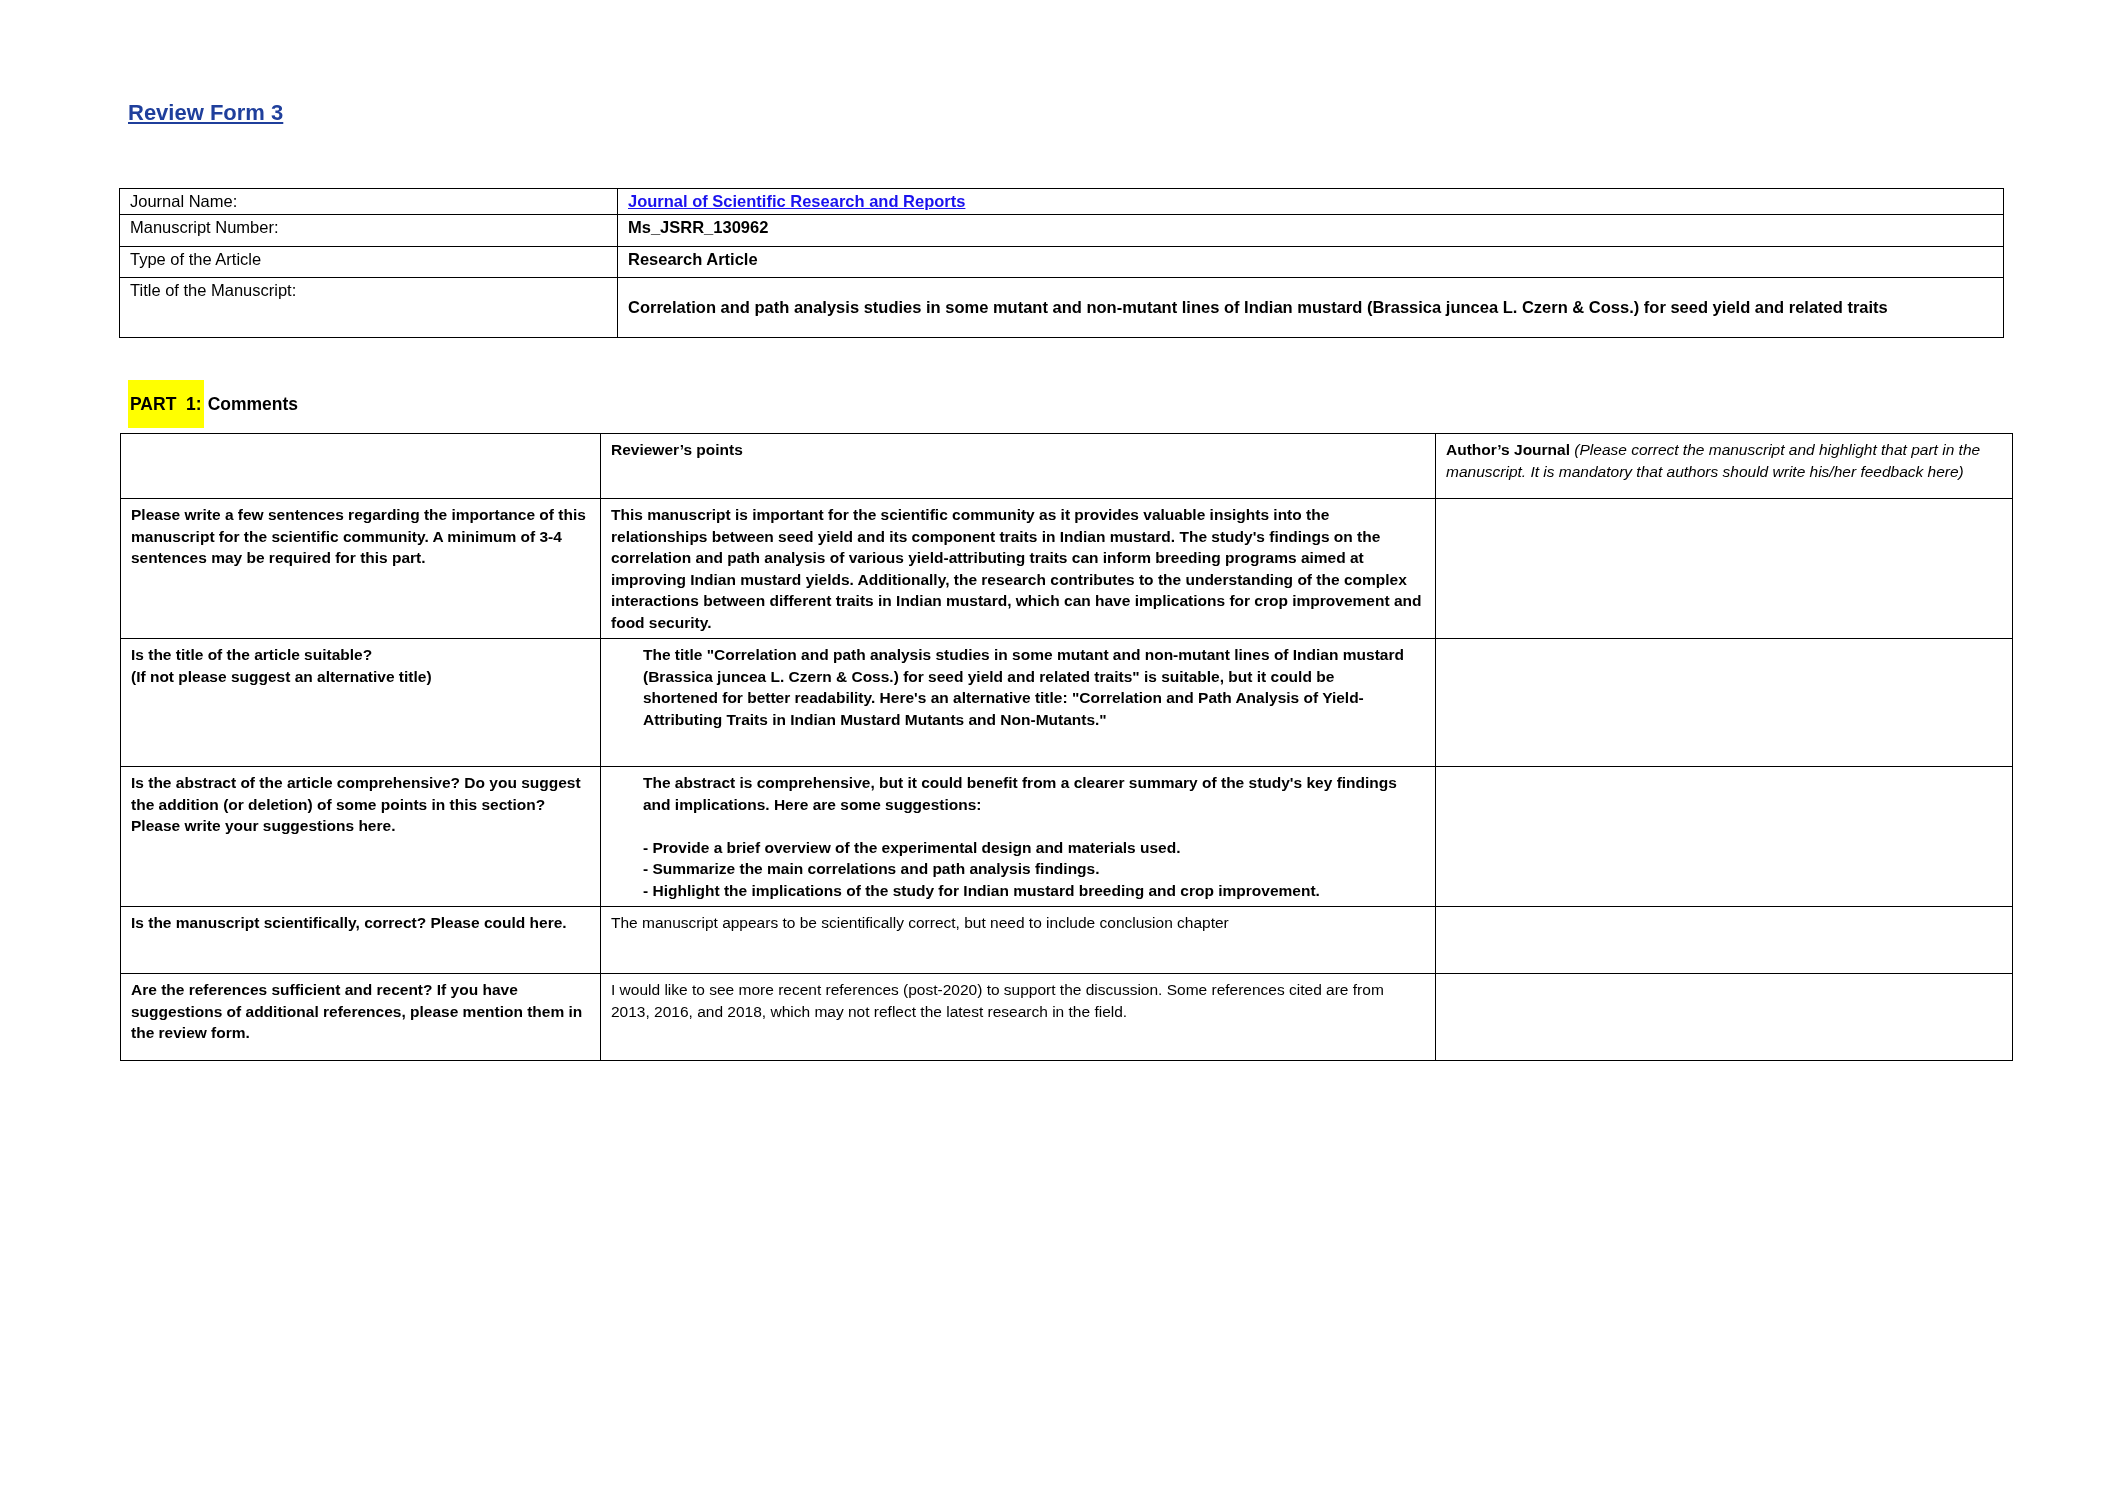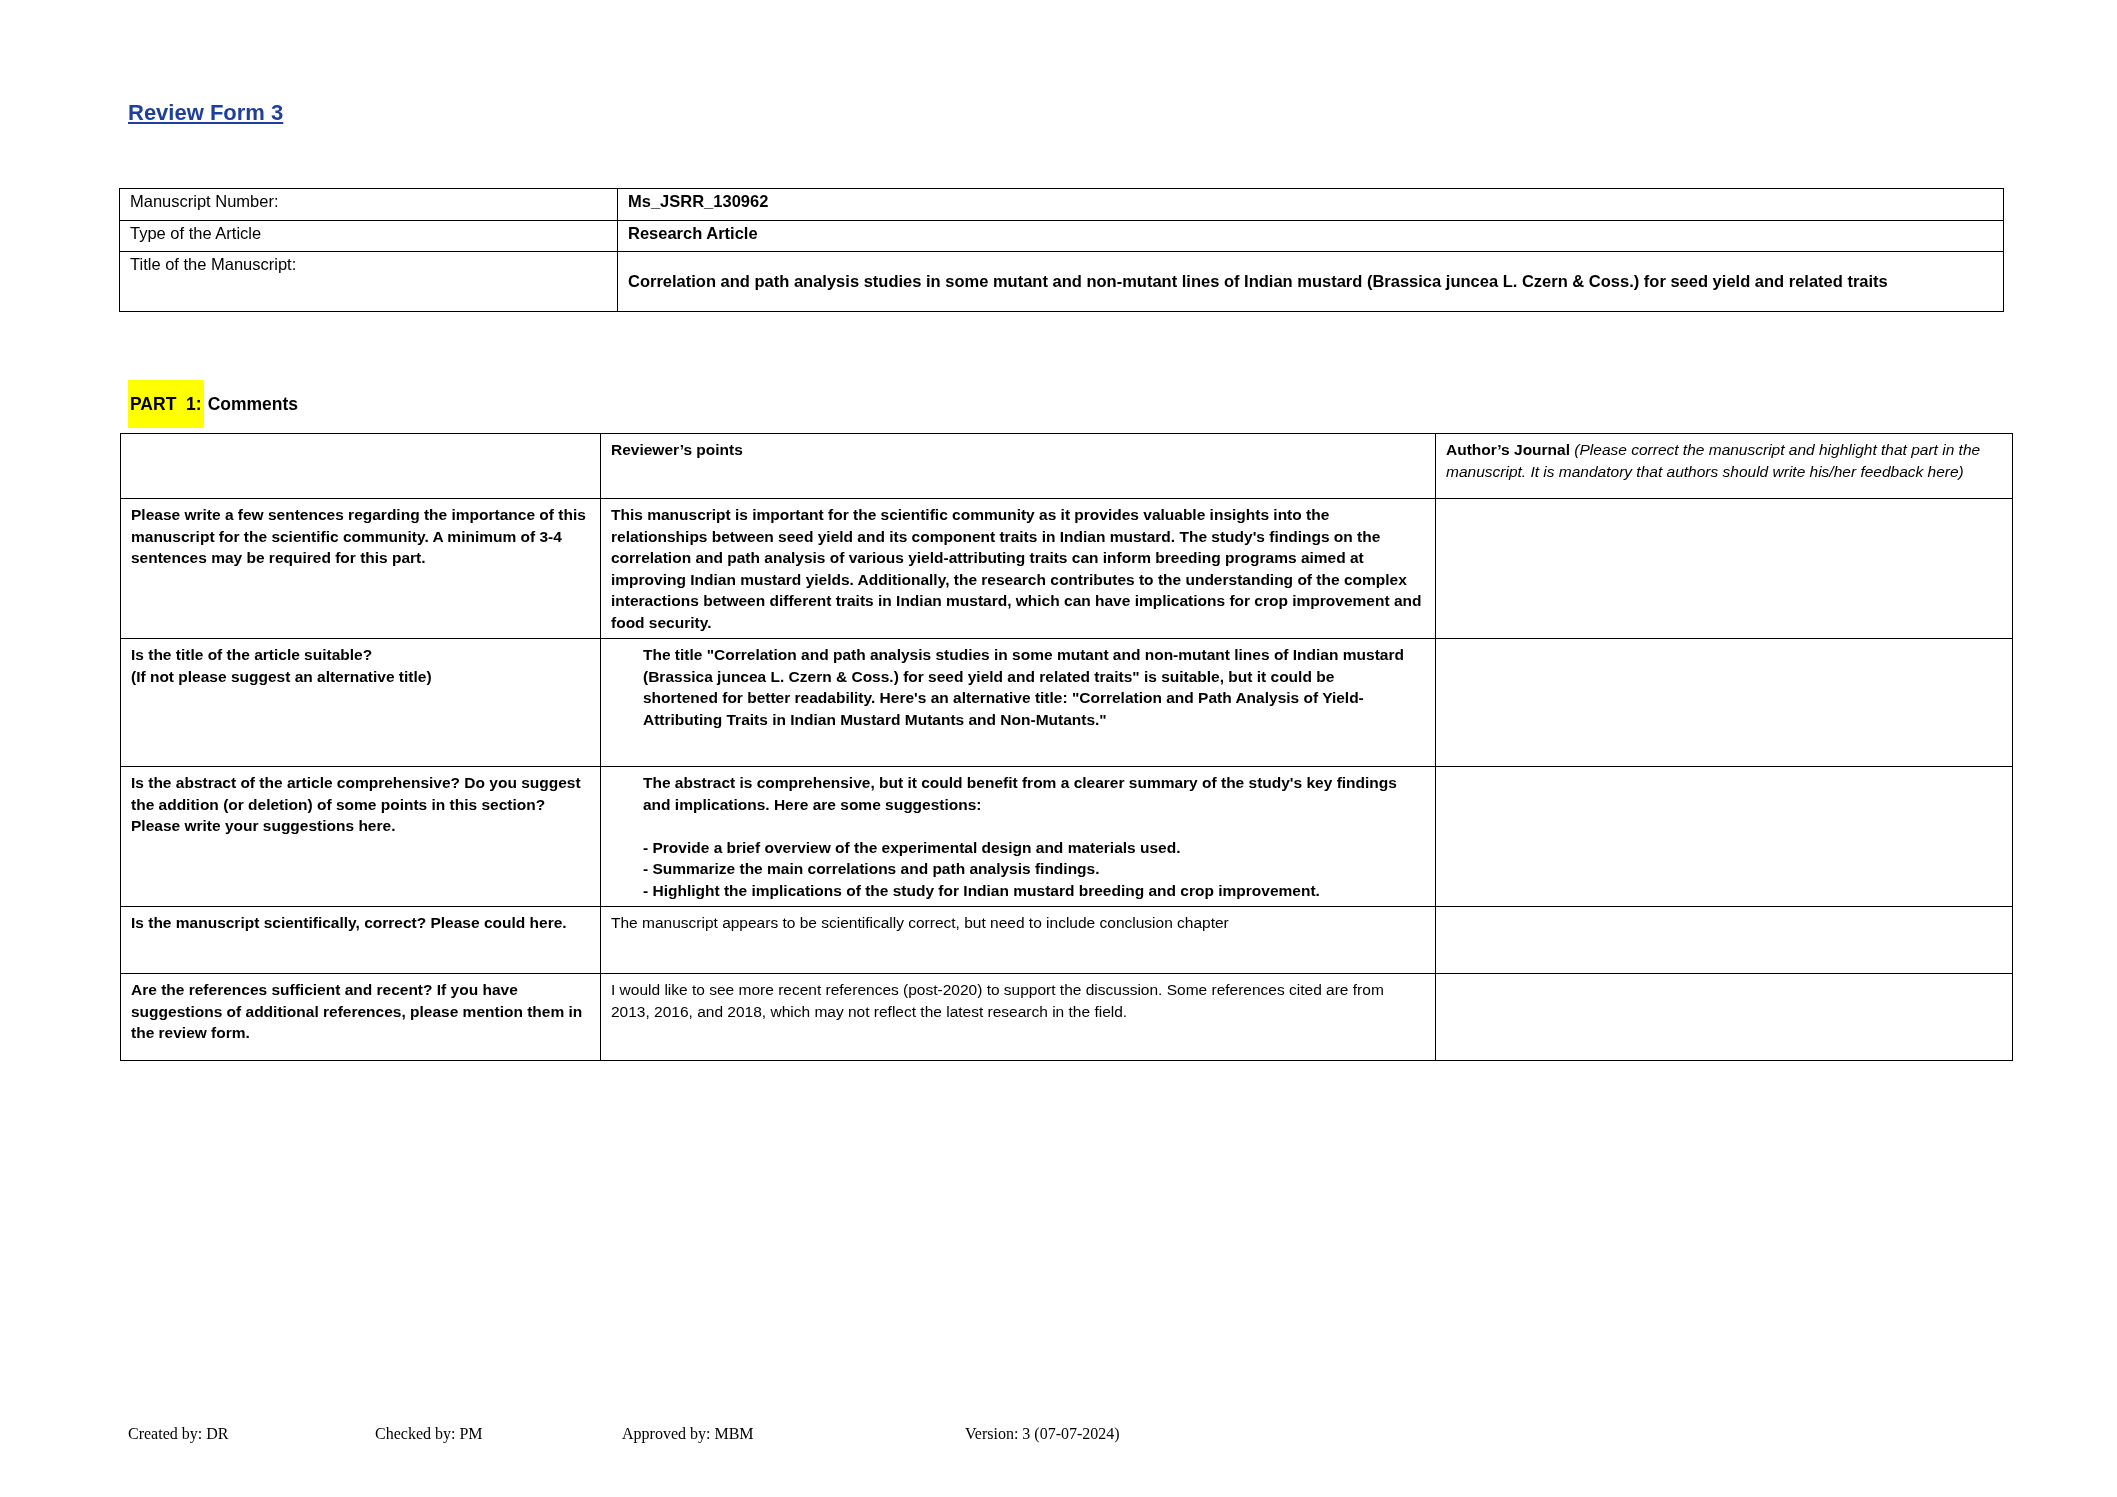--- a/index.html
+++ b/index.html
@@ -130,20 +130,24 @@
 </style>
 </head>
 <body>
 
 <div class="page">
 
   <h1 class="page-title"><span class="title-link">Review Form 3</span></h1>
 
   <table class="info-table">
     <tbody>
+        <tr style="height:26px;">
+      <td class="label-cell">Journal Name:</td>
+      <td class="value-cell"><span class="journal-link">Journal of Scientific Research and Reports</span></td>
+    </tr>
     <tr style="height:32px;">
       <td class="label-cell">Manuscript Number:</td>
       <td class="value-cell">Ms_JSRR_130962</td>
     </tr>
     <tr style="height:31px;">
       <td class="label-cell">Type of the Article</td>
       <td class="value-cell">Research Article</td>
     </tr>
     <tr style="height:60px;">
       <td class="label-cell">Title of the Manuscript:</td>
@@ -200,20 +204,14 @@
     </tr>
 
     <tr style="height:87px;">
       <td class="question-cell">Are the references sufficient and recent? If you have suggestions of additional references, please mention them in the review form.</td>
       <td class="comment-cell">I would like to see more recent references (post-2020) to support the discussion. Some references cited are from 2013, 2016, and 2018, which may not reflect the latest research in the field.</td>
       <td class="feedback-cell"></td>
     </tr>
   </tbody>
     </table>
 
-  <div class="footer">
-    <span class="f-created">Created by: DR</span>
-    <span class="f-checked">Checked by: PM</span>
-    <span class="f-approved">Approved by: MBM</span>
-    <span class="f-version">Version: 3 (07-07-2024)</span>
-  </div>
 
 </div>
 
 </body></html>

